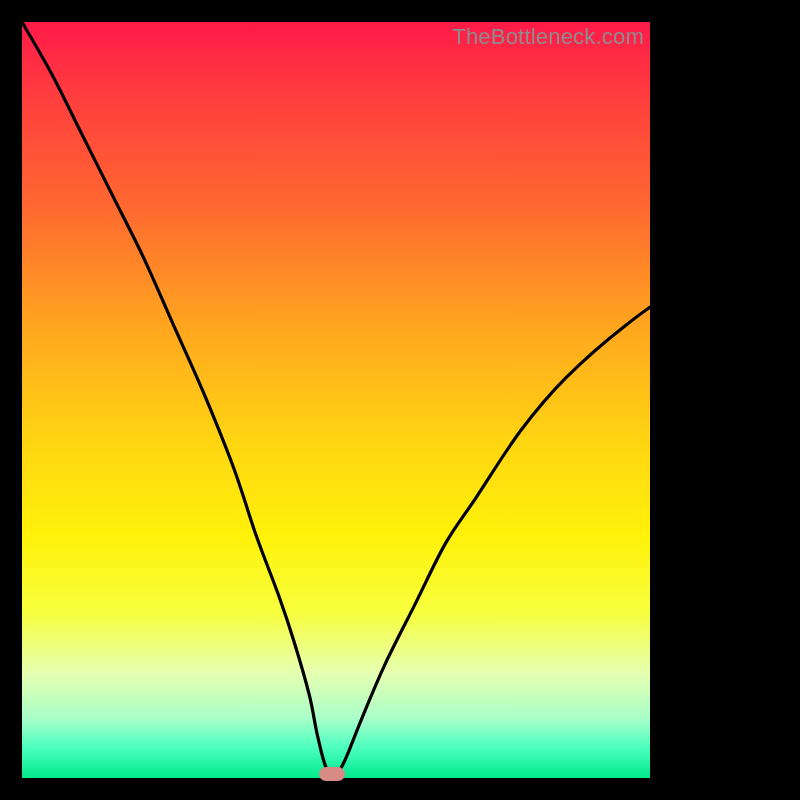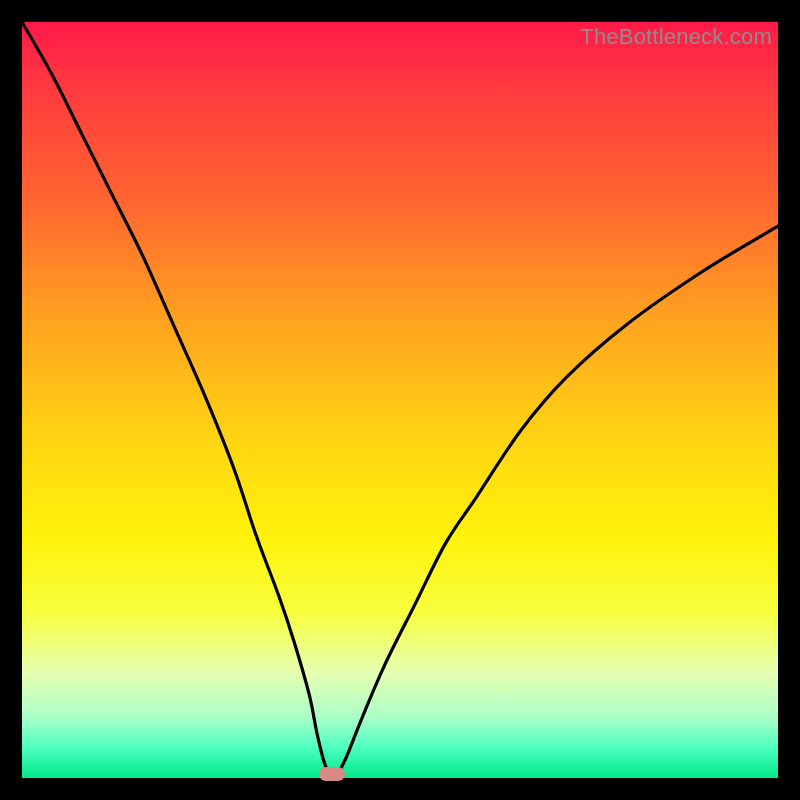--- a/index.html
+++ b/index.html
@@ -14,21 +14,21 @@
   .frame {
     position: relative;
     width: 800px;
     height: 800px;
     background: #000;
   }
   .plot-area {
     position: absolute;
     left: 22px;
     top: 22px;
-    width: 756px;
+    width: 628px;
     height: 756px;
     background: linear-gradient(to bottom,
       #ff1a49 0%,
       #ff3e3e 10%,
       #ff6a2f 25%,
       #ffa51f 40%,
       #ffd412 55%,
       #fff20a 68%,
       #f7ff3d 78%,
       #e6ffb0 86%,

